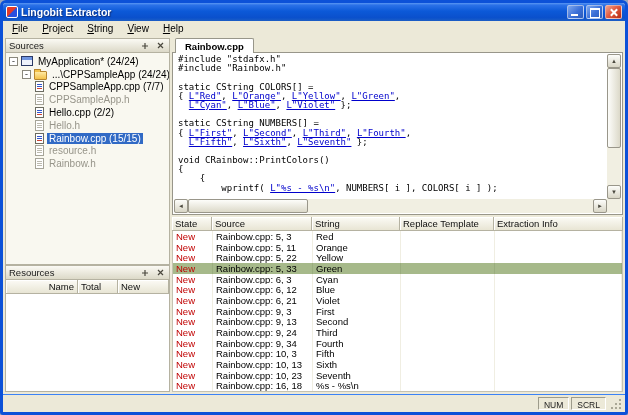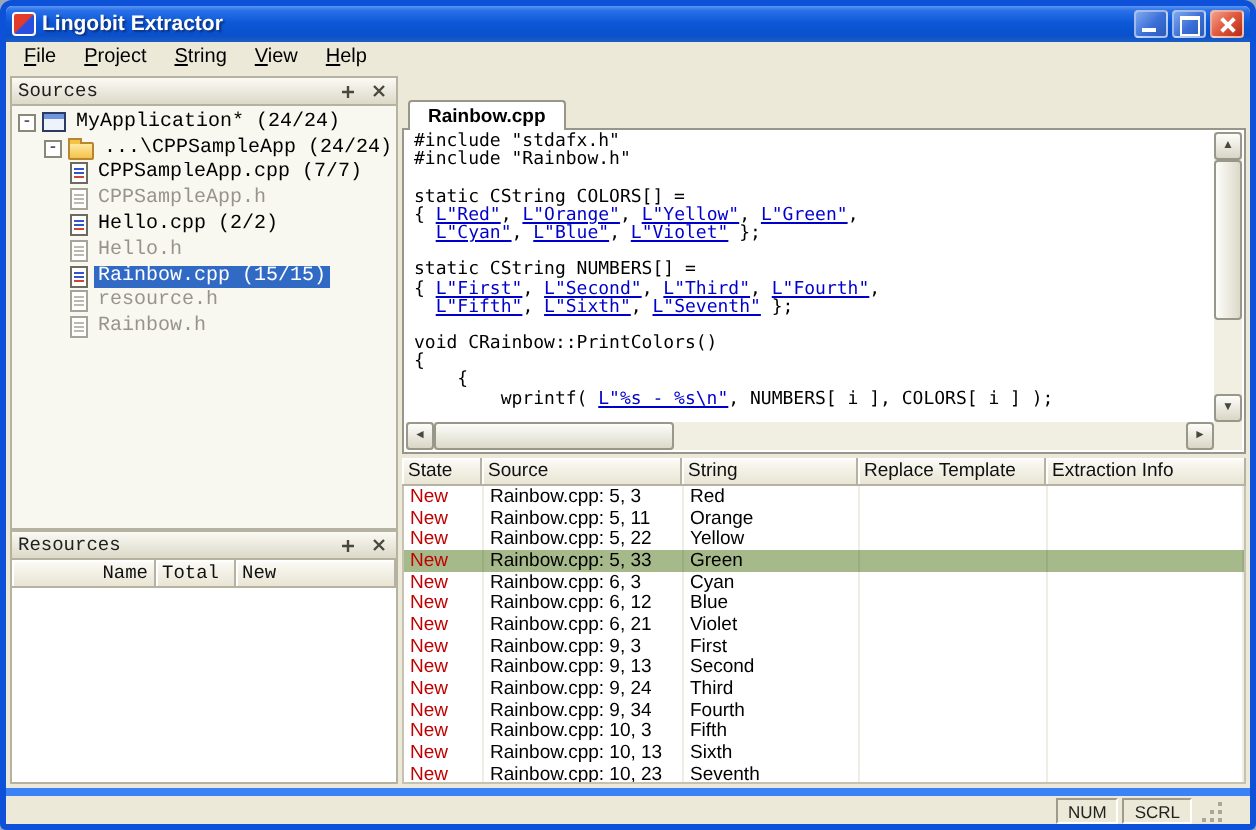--- a/index.html
+++ b/index.html
@@ -29,21 +29,21 @@
   .wb-close::before { transform:rotate(45deg);} .wb-close::after { transform:rotate(-45deg);}
 
   
   .menubar { height:15px; display:flex; align-items:center; padding-left:2px;
              background:#ece9d8; font-size:10px; color:#000; }
   .menu-item { padding:1px 7px; cursor:default; }
 
   
   .client { position:absolute; top:33px; left:0; right:0; bottom:18px;
             display:flex; gap:2px; padding:2px; }
-  .left  { width:194px; flex:none; display:flex; flex-direction:column;font-family:Liberation Mono, monospace; }
+  .left  { width:165px; flex:none; display:flex; flex-direction:column; }
   .right { flex:1; min-width:0; display:flex; flex-direction:column; }
 
   
   .panel-header { height:15px; flex:none; display:flex; align-items:center; gap:3px;
     padding:0 3px; font-size:9.5px; color:#202020;
     background:linear-gradient(180deg,#fbfaf4 0%,#dcd9c8 100%);
     border:1px solid #b5b2a1; }
   .ph-title { flex:1; white-space:nowrap; overflow:hidden; }
   .ph-btn { width:12px; height:12px; display:flex; align-items:center; justify-content:center; }
   .ph-btn svg { display:block; }
@@ -81,21 +81,21 @@
   .rc0 { width:72px;text-align:right; } .rc1 { width:40px; } .rc2 { flex:1; }
 
   
   .gh-cell { font-size:9.5px; color:#101010; padding:1px 3px; white-space:nowrap;
     overflow:hidden; background:linear-gradient(180deg,#fcfbf6,#e8e5d4);
     border-right:1px solid #b5b2a1; border-bottom:1px solid #b5b2a1;
     box-shadow:inset 1px 1px 0 #fff; }
 
   
   .tabbar { height:15px; flex:none; display:flex; align-items:flex-end; padding-left:3px;
-            border-bottom:1px solid #98968a; background:#ece9d8;margin-top:12px; }
+            border-bottom:1px solid #98968a; background:#ece9d8; }
   .tab { height:15px; position:relative; top:1px; background:#fff;
     border:1px solid #98968a; border-bottom:none; border-radius:2px 2px 0 0;
     font-size:9.5px; font-weight:bold; padding:2px 9px 0; }
   .editor { height:162px; flex:none; position:relative; background:#fff;
             border:1px solid #98968a; border-top:none; }
   .code { position:absolute; left:1px; top:1px; right:15px; bottom:15px; overflow:hidden;
     padding:1px 0 0 4px; font-family:"DejaVu Sans Mono",monospace; font-size:9px;
     line-height:9.2px; color:#000; }
   .code-line { white-space:pre; height:9.2px; }
   .code-link { color:#0000cc; text-decoration:underline; }
@@ -126,22 +126,22 @@
   .gr-cell { height:100%; display:flex; align-items:center; padding:0 3px;
     white-space:nowrap; overflow:hidden; border-right:1px solid #f0eee2; }
   .c0 { width:40px; flex:none; } .c1 { width:100px; flex:none; }
   .c2 { width:88px; flex:none; } .c3 { width:94px; flex:none; } .c4 { flex:1; min-width:0; }
   .state { color:#c00000; }
   .sel-row { background:#a6b98a; }
   .sel-row .gr-cell { border-right-color:#9aad7e; }
 
   
   .statusbar { position:absolute; left:0; right:0; bottom:0; height:18px;
-    background:#ece9d8; border-top:4px solid #3b82f6; display:flex; align-items:center;
-    gap:2px; padding:0 12px; }
+    background:#ece9d8; border-top:1px solid #3b82f6; display:flex; align-items:center;
+    gap:2px; padding:0 2px; }
   .status-spacer { flex:1; }
   .status-inds { display:flex; gap:2px; }
   .status-cell { min-width:28px; height:13px; font-size:8.5px; color:#222;
     padding:1.5px 5px 0; border:1px solid; border-color:#9d9b8b #fff #fff #9d9b8b; }
   .grip { width:15px; height:15px; position:relative; }
   .grip::after { content:""; position:absolute; right:2px; bottom:2px; width:2px; height:2px;
     background:#a9a795;
     box-shadow:-4px 0 #a9a795, 0 -4px #a9a795, -8px 0 #a9a795, -4px -4px #a9a795, 0 -8px #a9a795; }
 </style>
 </head>

